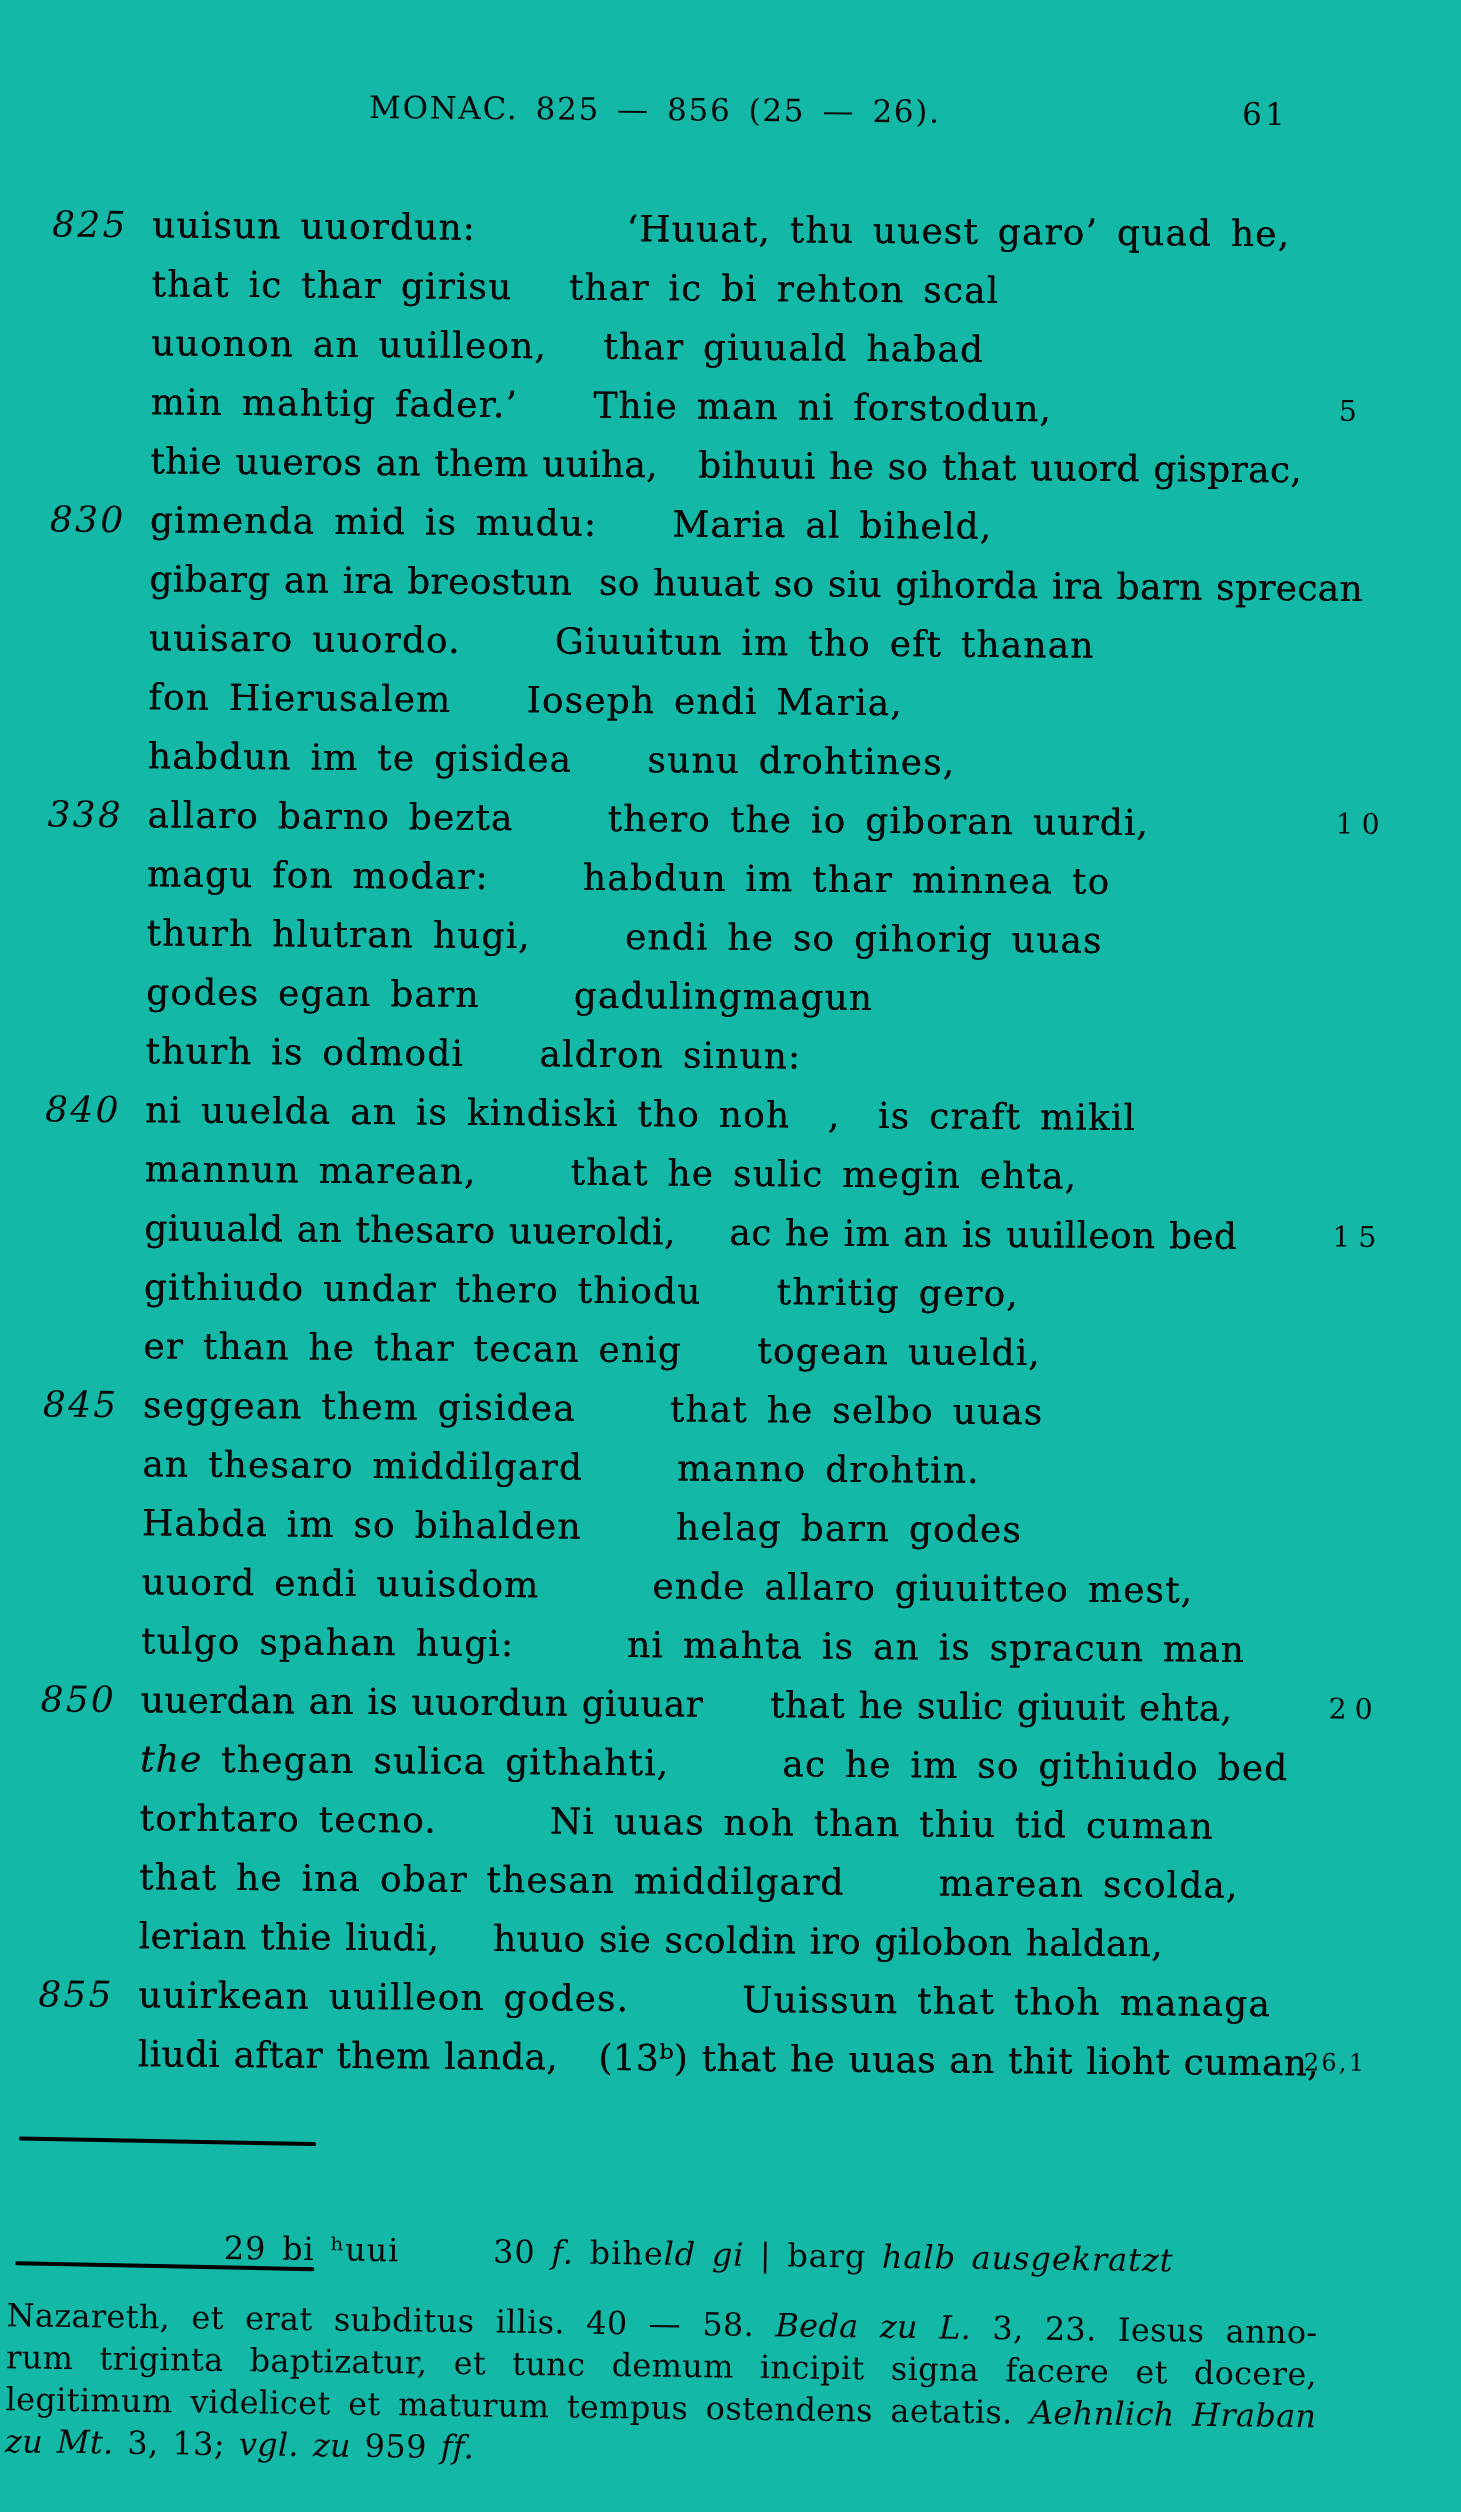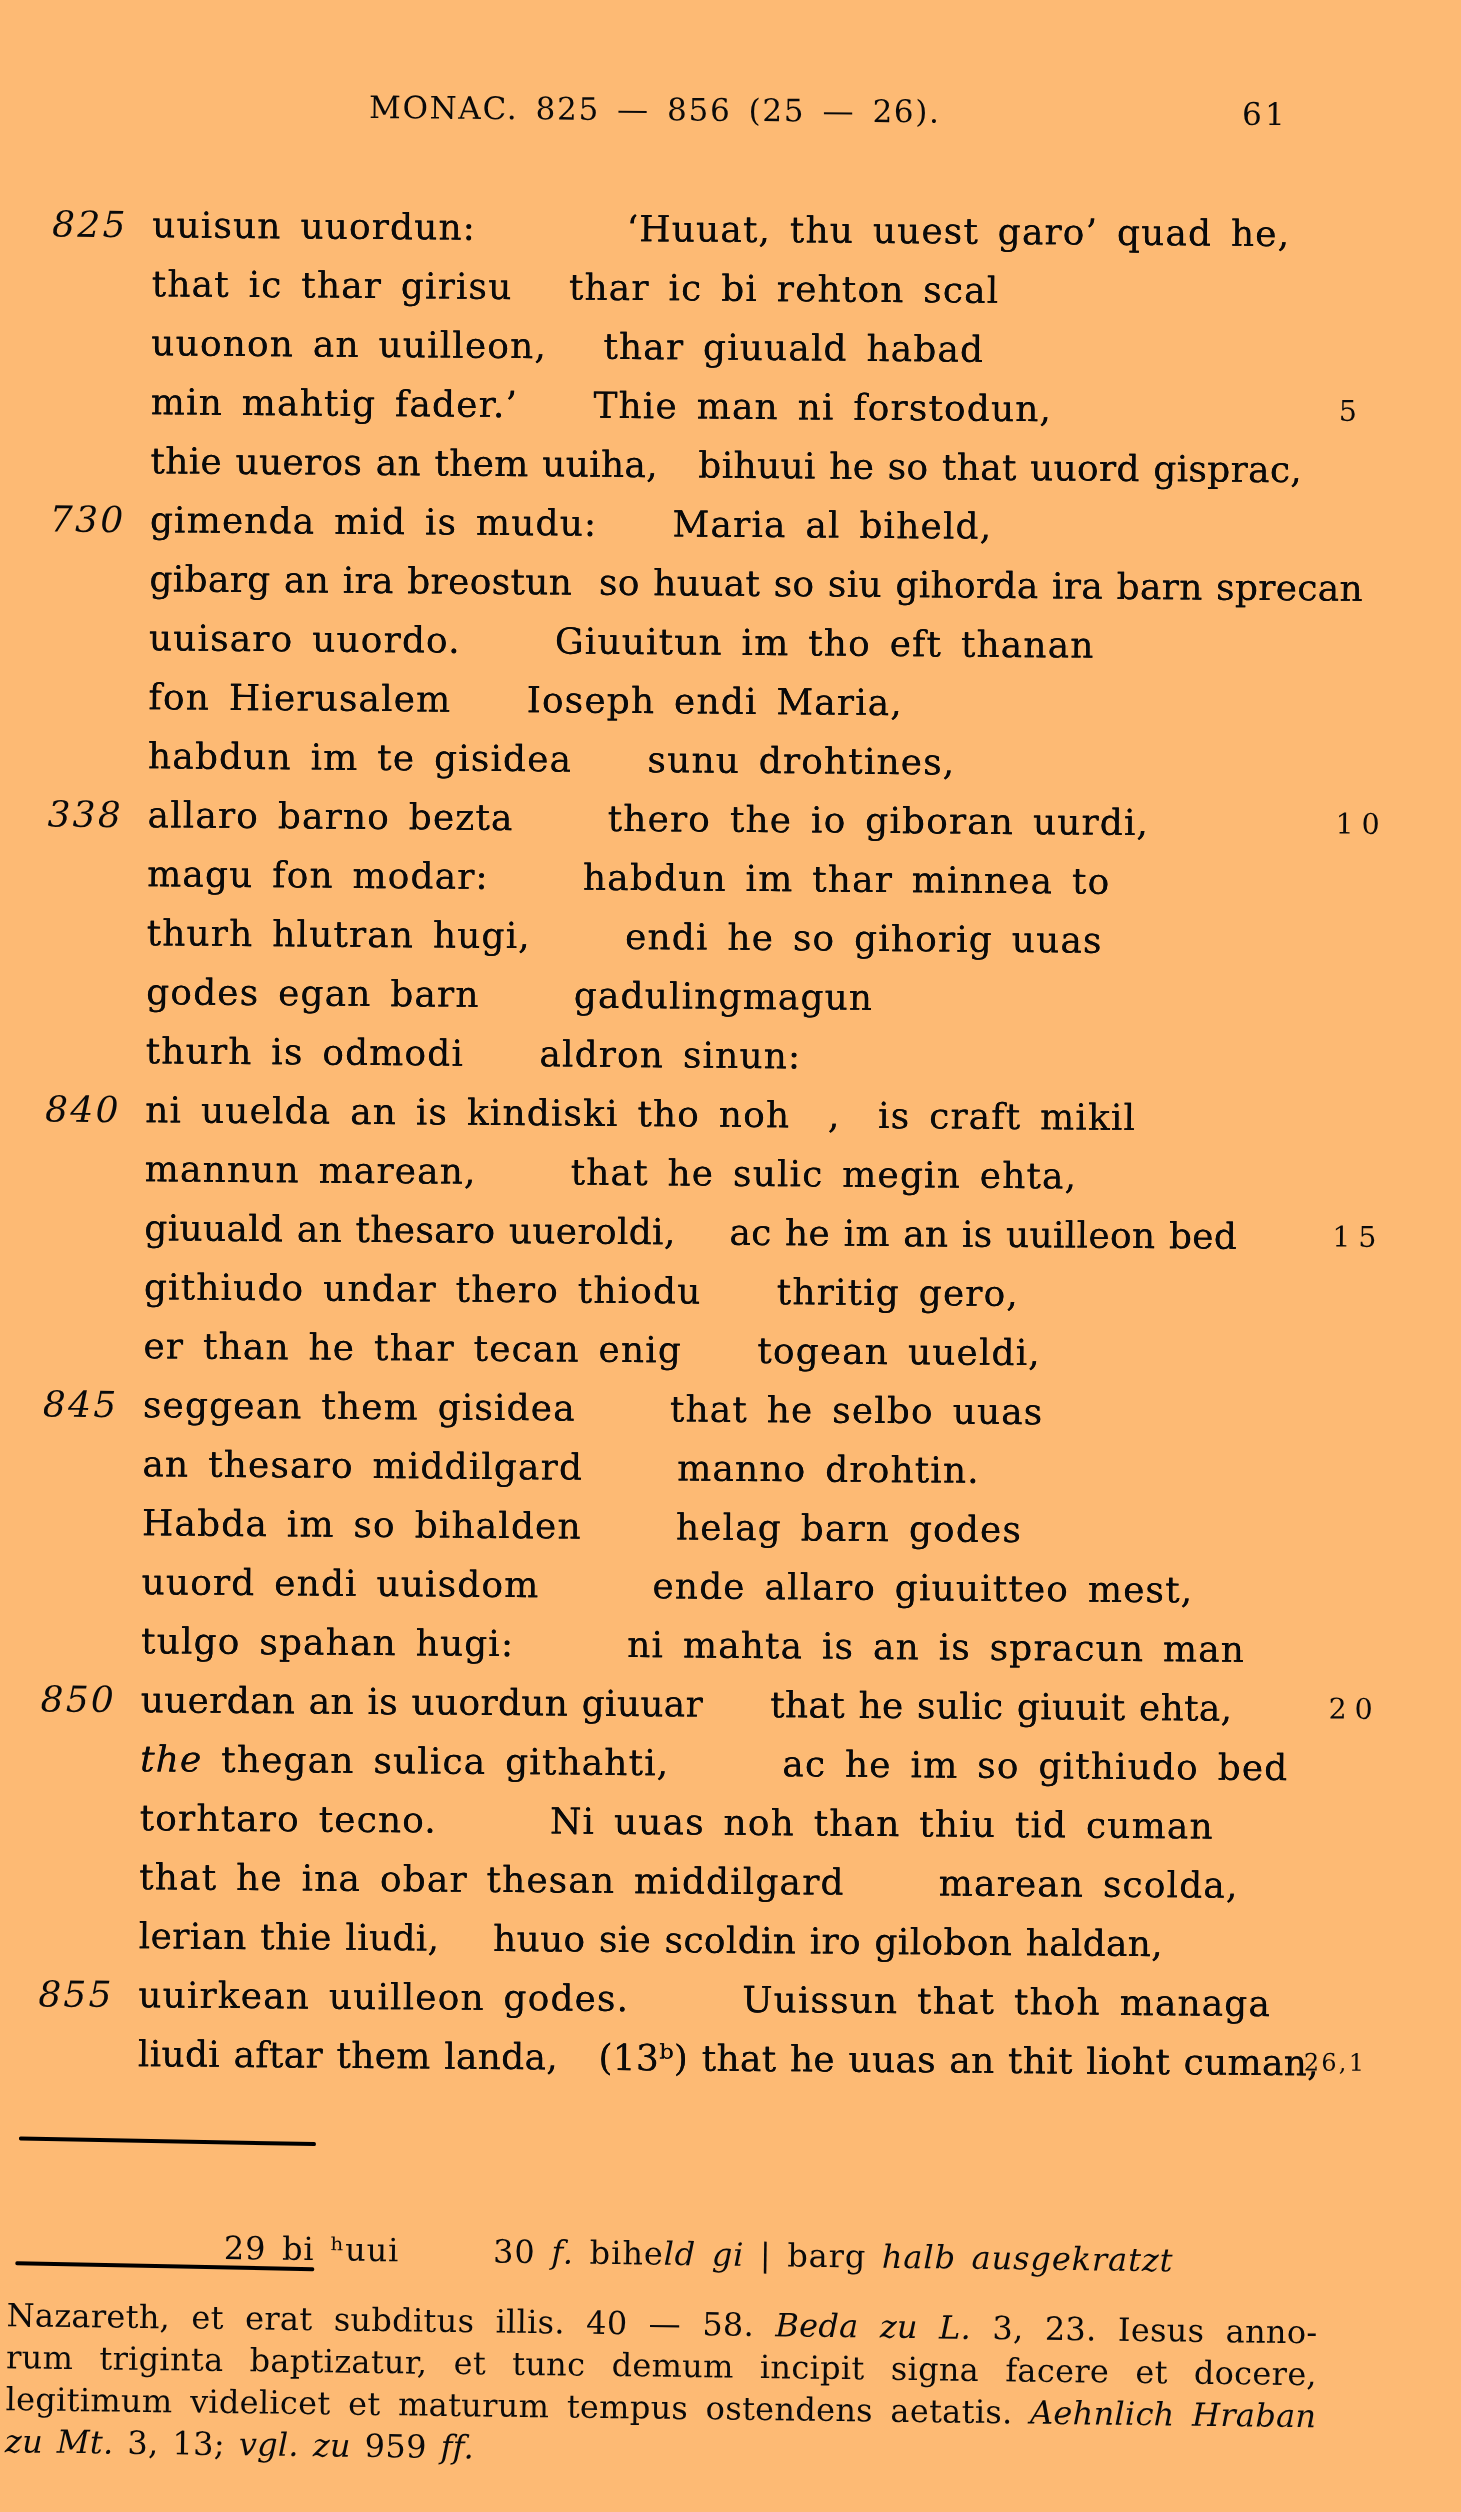--- a/index.html
+++ b/index.html
@@ -1,18 +1,18 @@
 <!DOCTYPE html>
 <html style="font-size:9px"><head>
 <meta charset="utf-8">
 <style>
   html, body { margin: 0; padding: 0; background: #ffffff; }
   .page {
     position: relative; width: 1462px; height: 2512px;
-    background: #fefefdf; background-color: #fdba74;
+    background: #fefefdf; background-color: #14b8a6;
     overflow: hidden;
     font-family: "DejaVu Serif", "DejaVu Sans", serif;
     color: #0a0a0a;
   }
   .content { position: absolute; inset: 0; transform: rotate(0.45deg); transform-origin: 114px 114px; }
 
   
   .running-head { position: absolute; top: 87px; left: 0; width: 1462px; height: 46px; font-size: 31px; }
   .rh-title { position: absolute; left: 369px; top: 0; letter-spacing: 1.7px; word-spacing: 5.7px; }
   .rh-page  { position: absolute; left: 1242px; top: 0; letter-spacing: 3.4px; }
@@ -55,21 +55,21 @@
       <span class="rh-title">MONAC. 825 — 856 (25 — 26).</span>
       <span class="rh-page">61</span>
     </div>
 
     <div class="verse">
         <div class="vline"><span class="vnum">825</span><span class="vtext">uuisun uuordun:        ‘Huuat, thu uuest garo’ quad he,</span></div>
         <div class="vline"><span class="vnum"></span><span class="vtext">that ic thar girisu   thar ic bi rehton scal</span></div>
         <div class="vline"><span class="vnum"></span><span class="vtext">uuonon an uuilleon,   thar giuuald habad</span></div>
         <div class="vline"><span class="vnum"></span><span class="vtext">min mahtig fader.’    Thie man ni forstodun,</span><span class="vmargin">5</span></div>
         <div class="vline tight"><span class="vnum"></span><span class="vtext">thie uueros an them uuiha,   bihuui he so that uuord gisprac,</span></div>
-        <div class="vline"><span class="vnum">730</span><span class="vtext">gimenda mid is mudu:    Maria al biheld,</span></div>
+        <div class="vline"><span class="vnum">830</span><span class="vtext">gimenda mid is mudu:    Maria al biheld,</span></div>
         <div class="vline tight"><span class="vnum"></span><span class="vtext">gibarg an ira breostun  so huuat so siu gihorda ira barn sprecan</span></div>
         <div class="vline"><span class="vnum"></span><span class="vtext">uuisaro uuordo.     Giuuitun im tho eft thanan</span></div>
         <div class="vline"><span class="vnum"></span><span class="vtext">fon Hierusalem    Ioseph endi Maria,</span></div>
         <div class="vline"><span class="vnum"></span><span class="vtext">habdun im te gisidea    sunu drohtines,</span></div>
         <div class="vline"><span class="vnum">338</span><span class="vtext">allaro barno bezta     thero the io giboran uurdi,</span><span class="vmargin">10</span></div>
         <div class="vline"><span class="vnum"></span><span class="vtext">magu fon modar:     habdun im thar minnea to</span></div>
         <div class="vline"><span class="vnum"></span><span class="vtext">thurh hlutran hugi,     endi he so gihorig uuas</span></div>
         <div class="vline"><span class="vnum"></span><span class="vtext">godes egan barn     gadulingmagun</span></div>
         <div class="vline"><span class="vnum"></span><span class="vtext">thurh is odmodi    aldron sinun:</span></div>
         <div class="vline"><span class="vnum">840</span><span class="vtext">ni uuelda an is kindiski tho noh  ,  is craft mikil</span></div>

